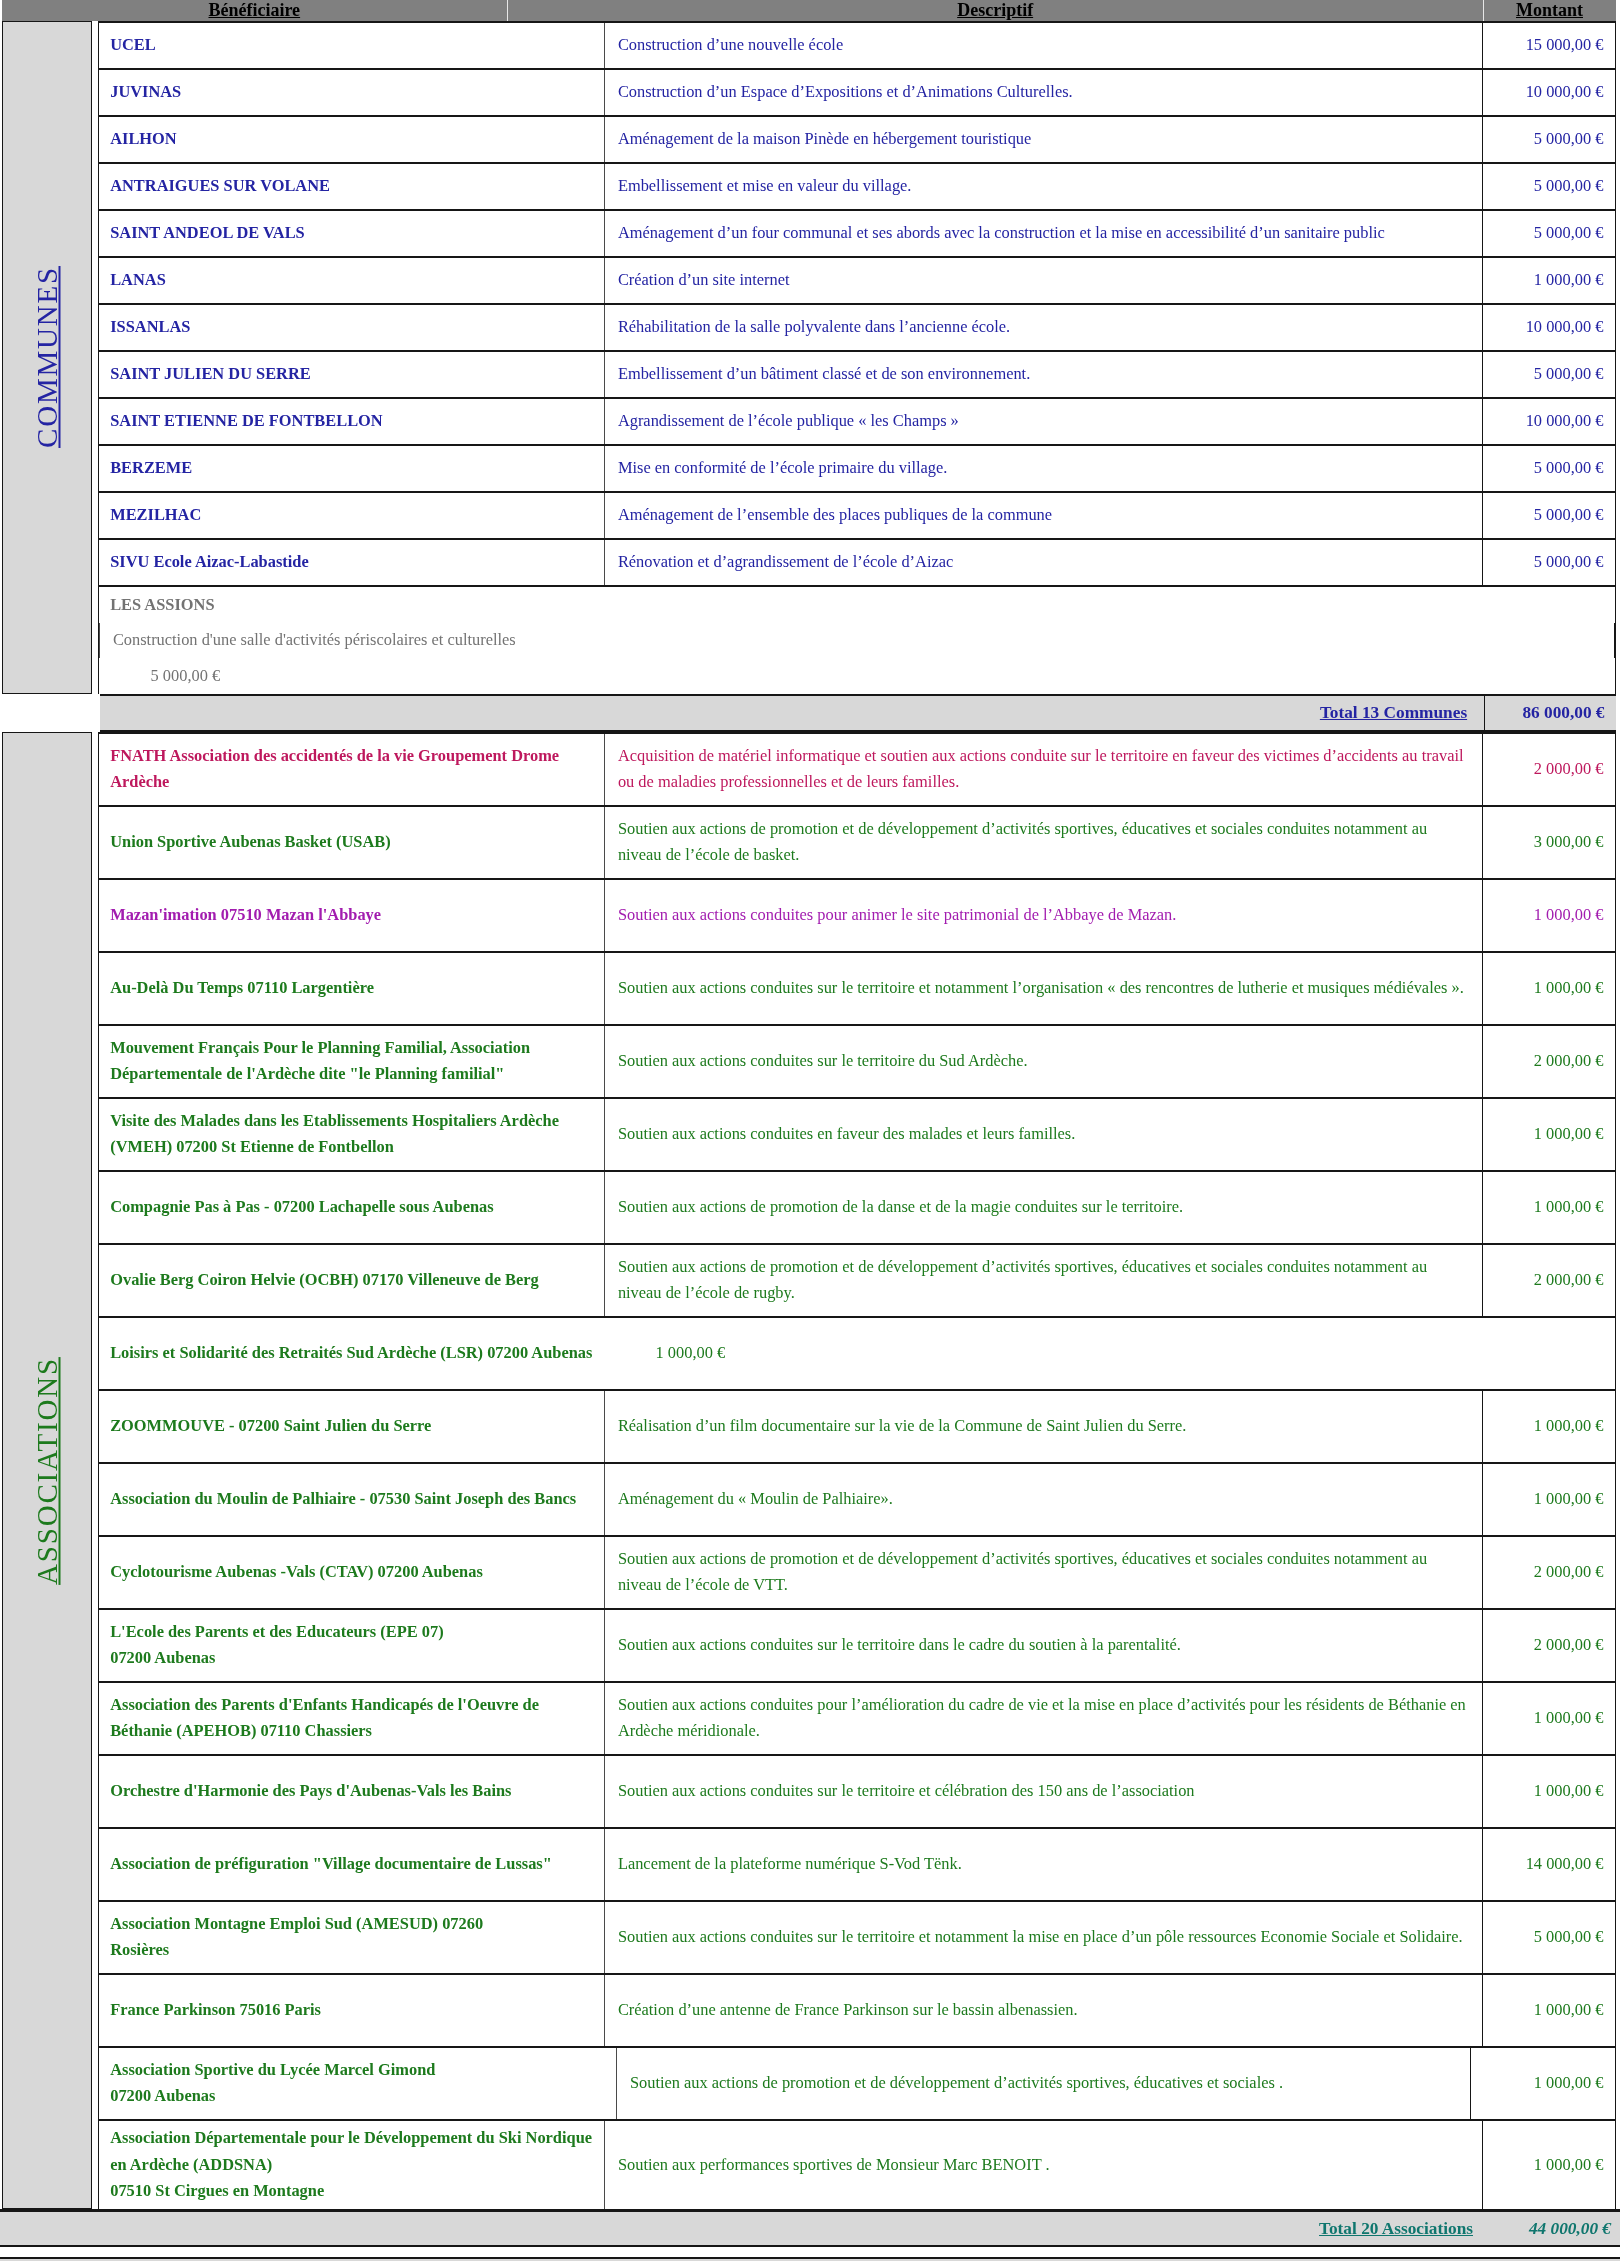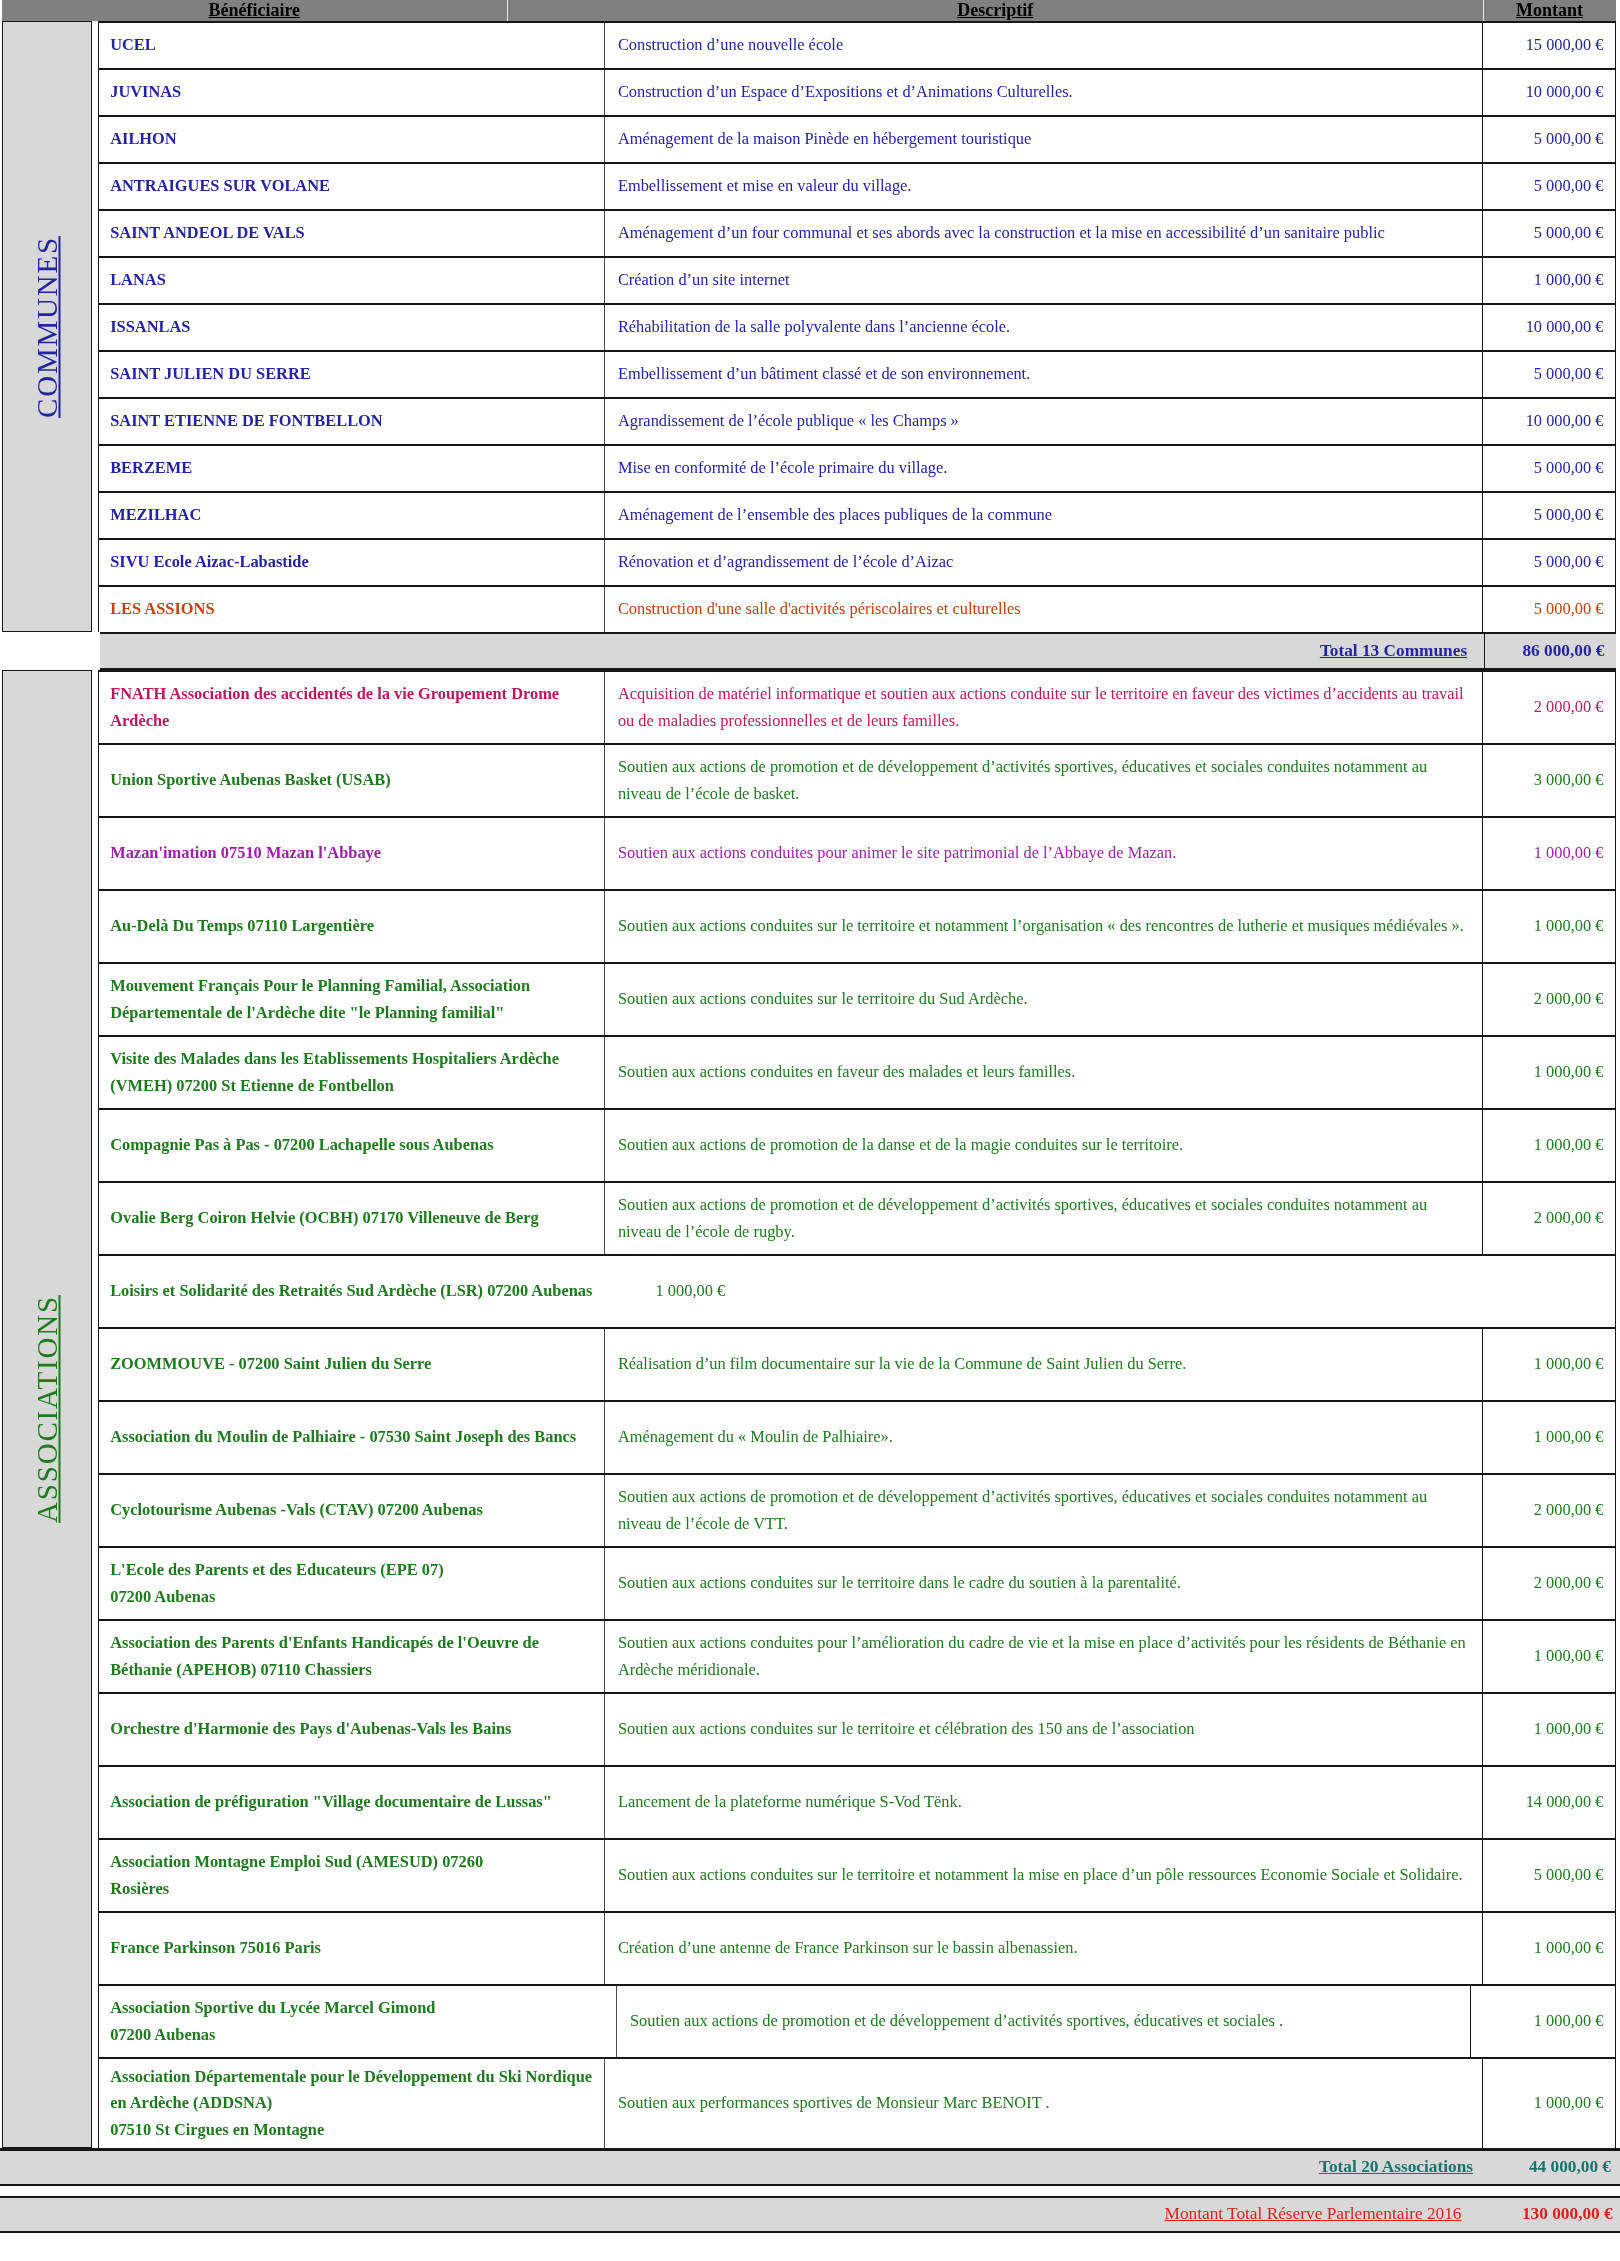--- a/index.html
+++ b/index.html
@@ -63,21 +63,21 @@
   .tamount{
     width:132px;display:flex;align-items:center;justify-content:flex-end;
     font-weight:bold;text-align:right;padding-right:11px;box-sizing:border-box;
   }
   .total-row.indent .tamount{border-left:1.8px solid #161616;}
   .total-row.full{
     display:flex;align-items:stretch;background:var(--band-bg,#d8d8d8);
     border-top:3.6px solid #161616;border-bottom:2.7px solid #161616;min-height:33px;
   }
   .total-row.full .tlabel{padding-right:9px;}
-  .total-row.full .tamount{width:138px;padding-right:9px;}
+  .total-row.full .tamount{width:138px;padding-right:9px;font-style:italic;}
   
   .bottom-gap{height:10px;background:#fff;}
   .grand-band{
     display:flex;align-items:stretch;background:var(--band-bg,#d8d8d8);
     border-top:2.7px solid #161616;border-bottom:2.7px solid #161616;min-height:33px;
     font-size:17.3px;
   }
   .gt-label{
     flex:1;display:flex;align-items:center;justify-content:flex-end;
     text-decoration:underline;padding-right:14.5px;
@@ -161,21 +161,21 @@
           <div class="trow" style="color: rgb(36, 36, 163);">
             <div class="cell ben">MEZILHAC</div>
             <div class="cell desc">Aménagement de l’ensemble des places publiques de la commune</div>
             <div class="cell mont">5 000,00 €</div>
           </div>
           <div class="trow" style="color: rgb(36, 36, 163);">
             <div class="cell ben">SIVU Ecole Aizac-Labastide</div>
             <div class="cell desc">Rénovation et d’agrandissement de l’école d’Aizac</div>
             <div class="cell mont">5 000,00 €</div>
           </div>
-          <div class="trow" style="color: #c2410c;">
+          <div class="trow" style="color: #737373; flex-direction: column;">
             <div class="cell ben">LES ASSIONS</div>
             <div class="cell desc">Construction d'une salle d'activités périscolaires et culturelles</div>
             <div class="cell mont">5 000,00 €</div>
           </div>
         </div>
       </div>
       <div class="total-row indent" style="color: rgb(36, 36, 163);">
         <div class="spacer"></div>
         <div class="band">
           <div class="tlabel">Total 13 Communes</div>

